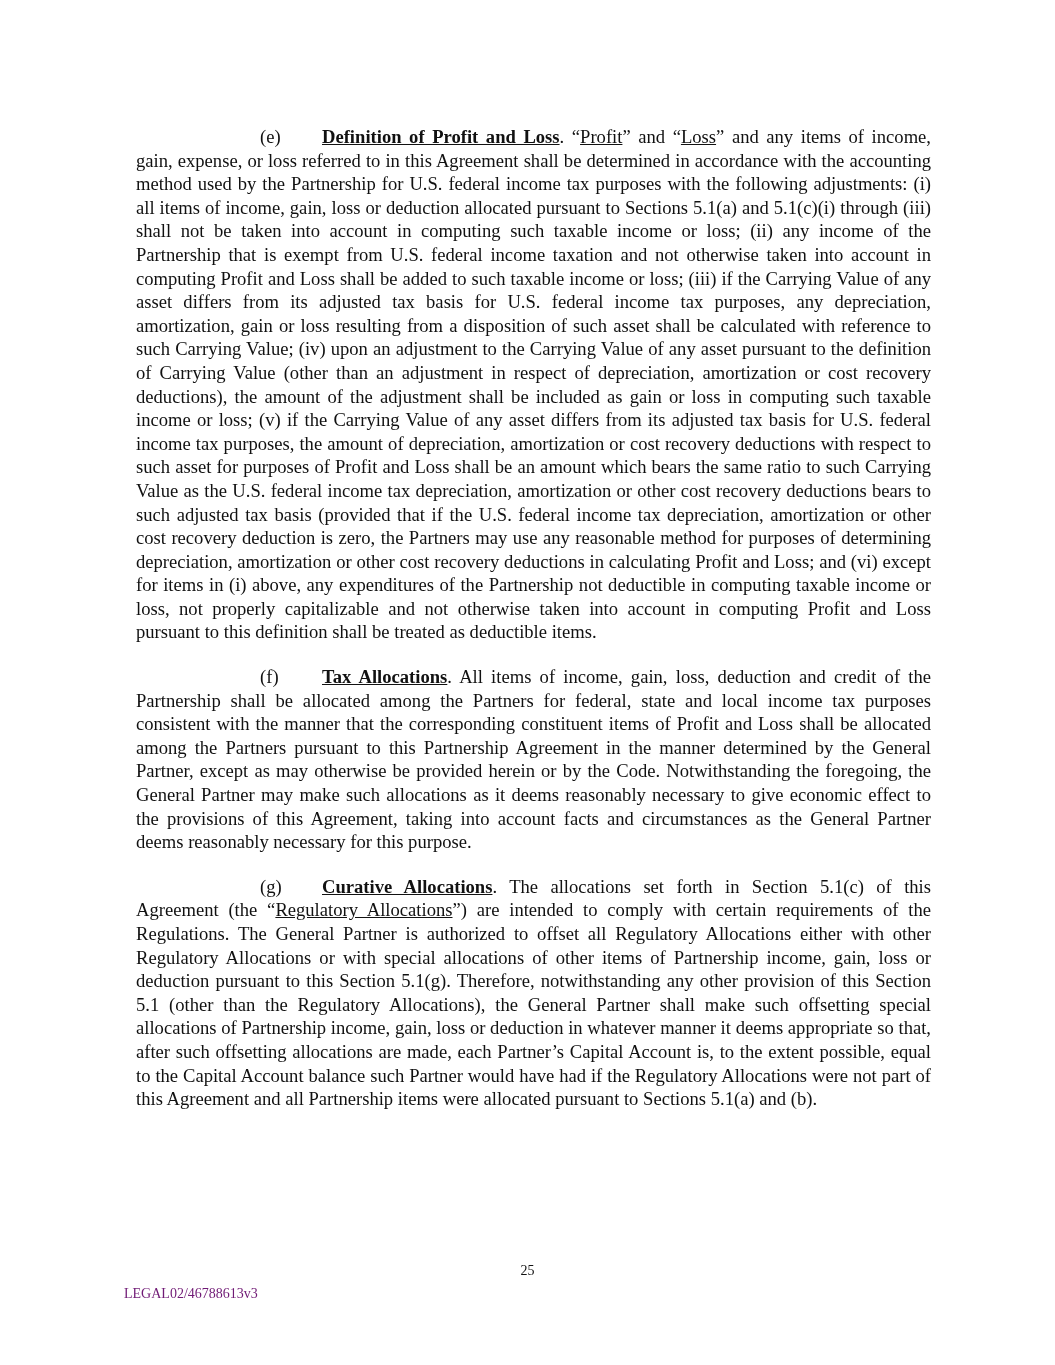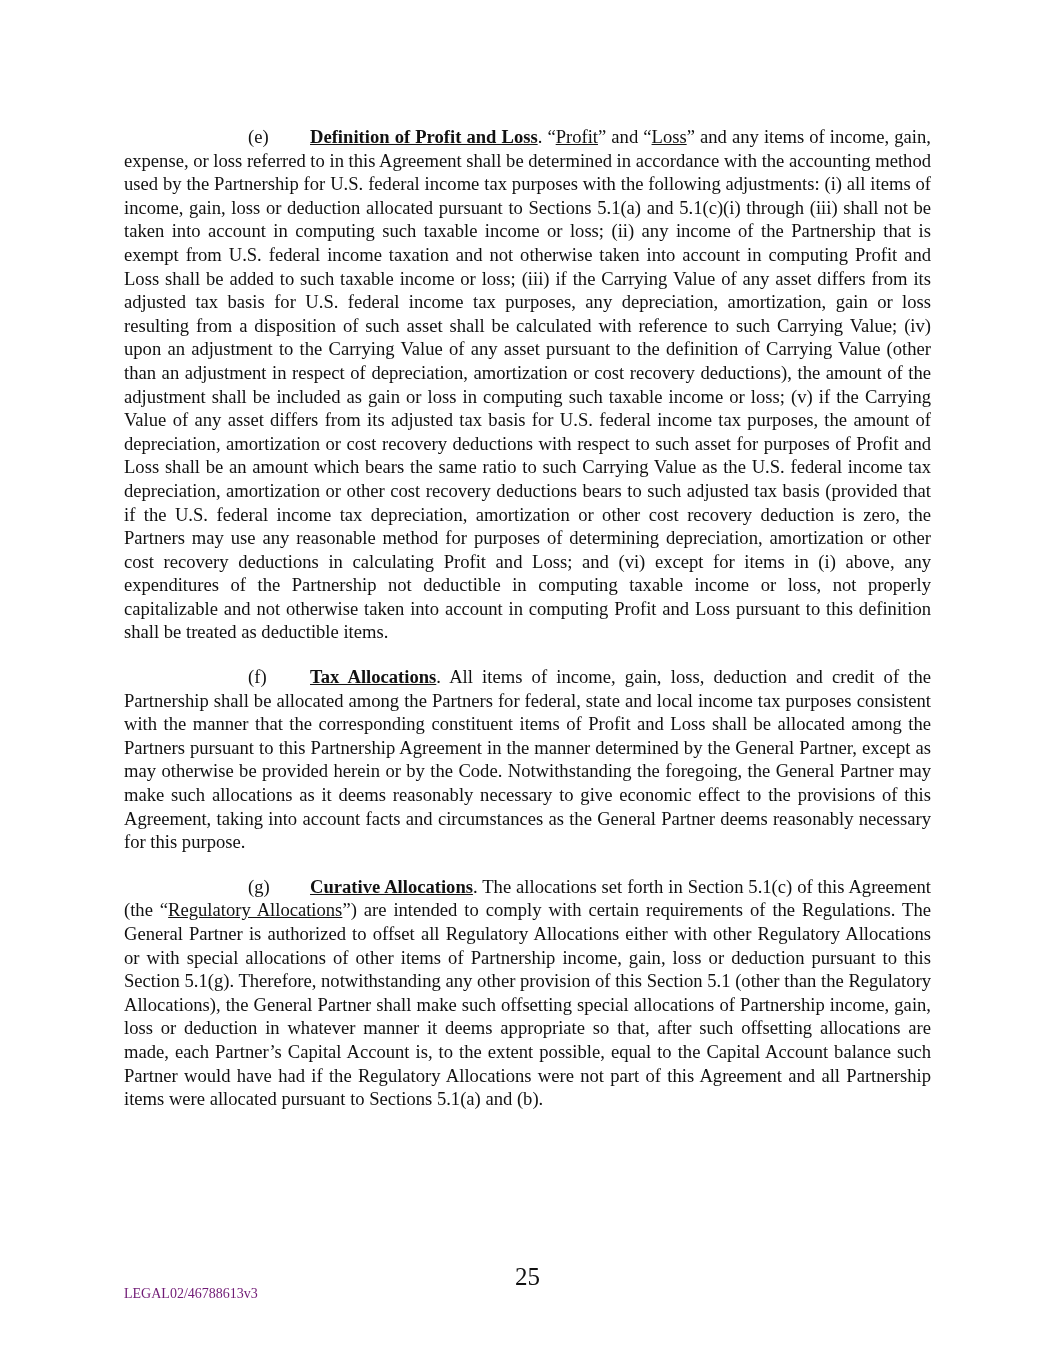--- a/index.html
+++ b/index.html
@@ -2,27 +2,27 @@
 <html><head>
 <meta charset="utf-8">
 <style>
   html, body { margin: 0; padding: 0; background: #ffffff; }
   body { width: 1055px; height: 1365px; position: relative; overflow: hidden; }
   .page {
     position: absolute; left: 124px; top: 125px; width: 807px;
     font-family: "Liberation Serif", serif; font-size: 18.6px; line-height: 23.6px;
     color: #111111; text-align: justify;
   }
-  .para { margin: 0 0 21px 0; text-indent: 124px; }
+  .para { margin: 0 0 21px 12px; text-indent: 124px; }
   .label { display: inline-block; width: 62px; text-indent: 0; }
   .heading { font-weight: bold; text-decoration: underline; }
   .defterm { text-decoration: underline; }
   .page-number {
     position: absolute; top: 1263px; left: 0; width: 1055px; text-align: center;
-    font-family: "Liberation Serif", serif; font-size: 25px; color: #111;
+    font-family: "Liberation Serif", serif; font-size: 14px; color: #111;
   }
   .doc-id {
     position: absolute; top: 1286px; left: 124px;
     font-family: "Liberation Serif", serif; font-size: 14px; color: #701a75;
   }
 </style>
 </head>
 <body>
 
 <div class="page">

